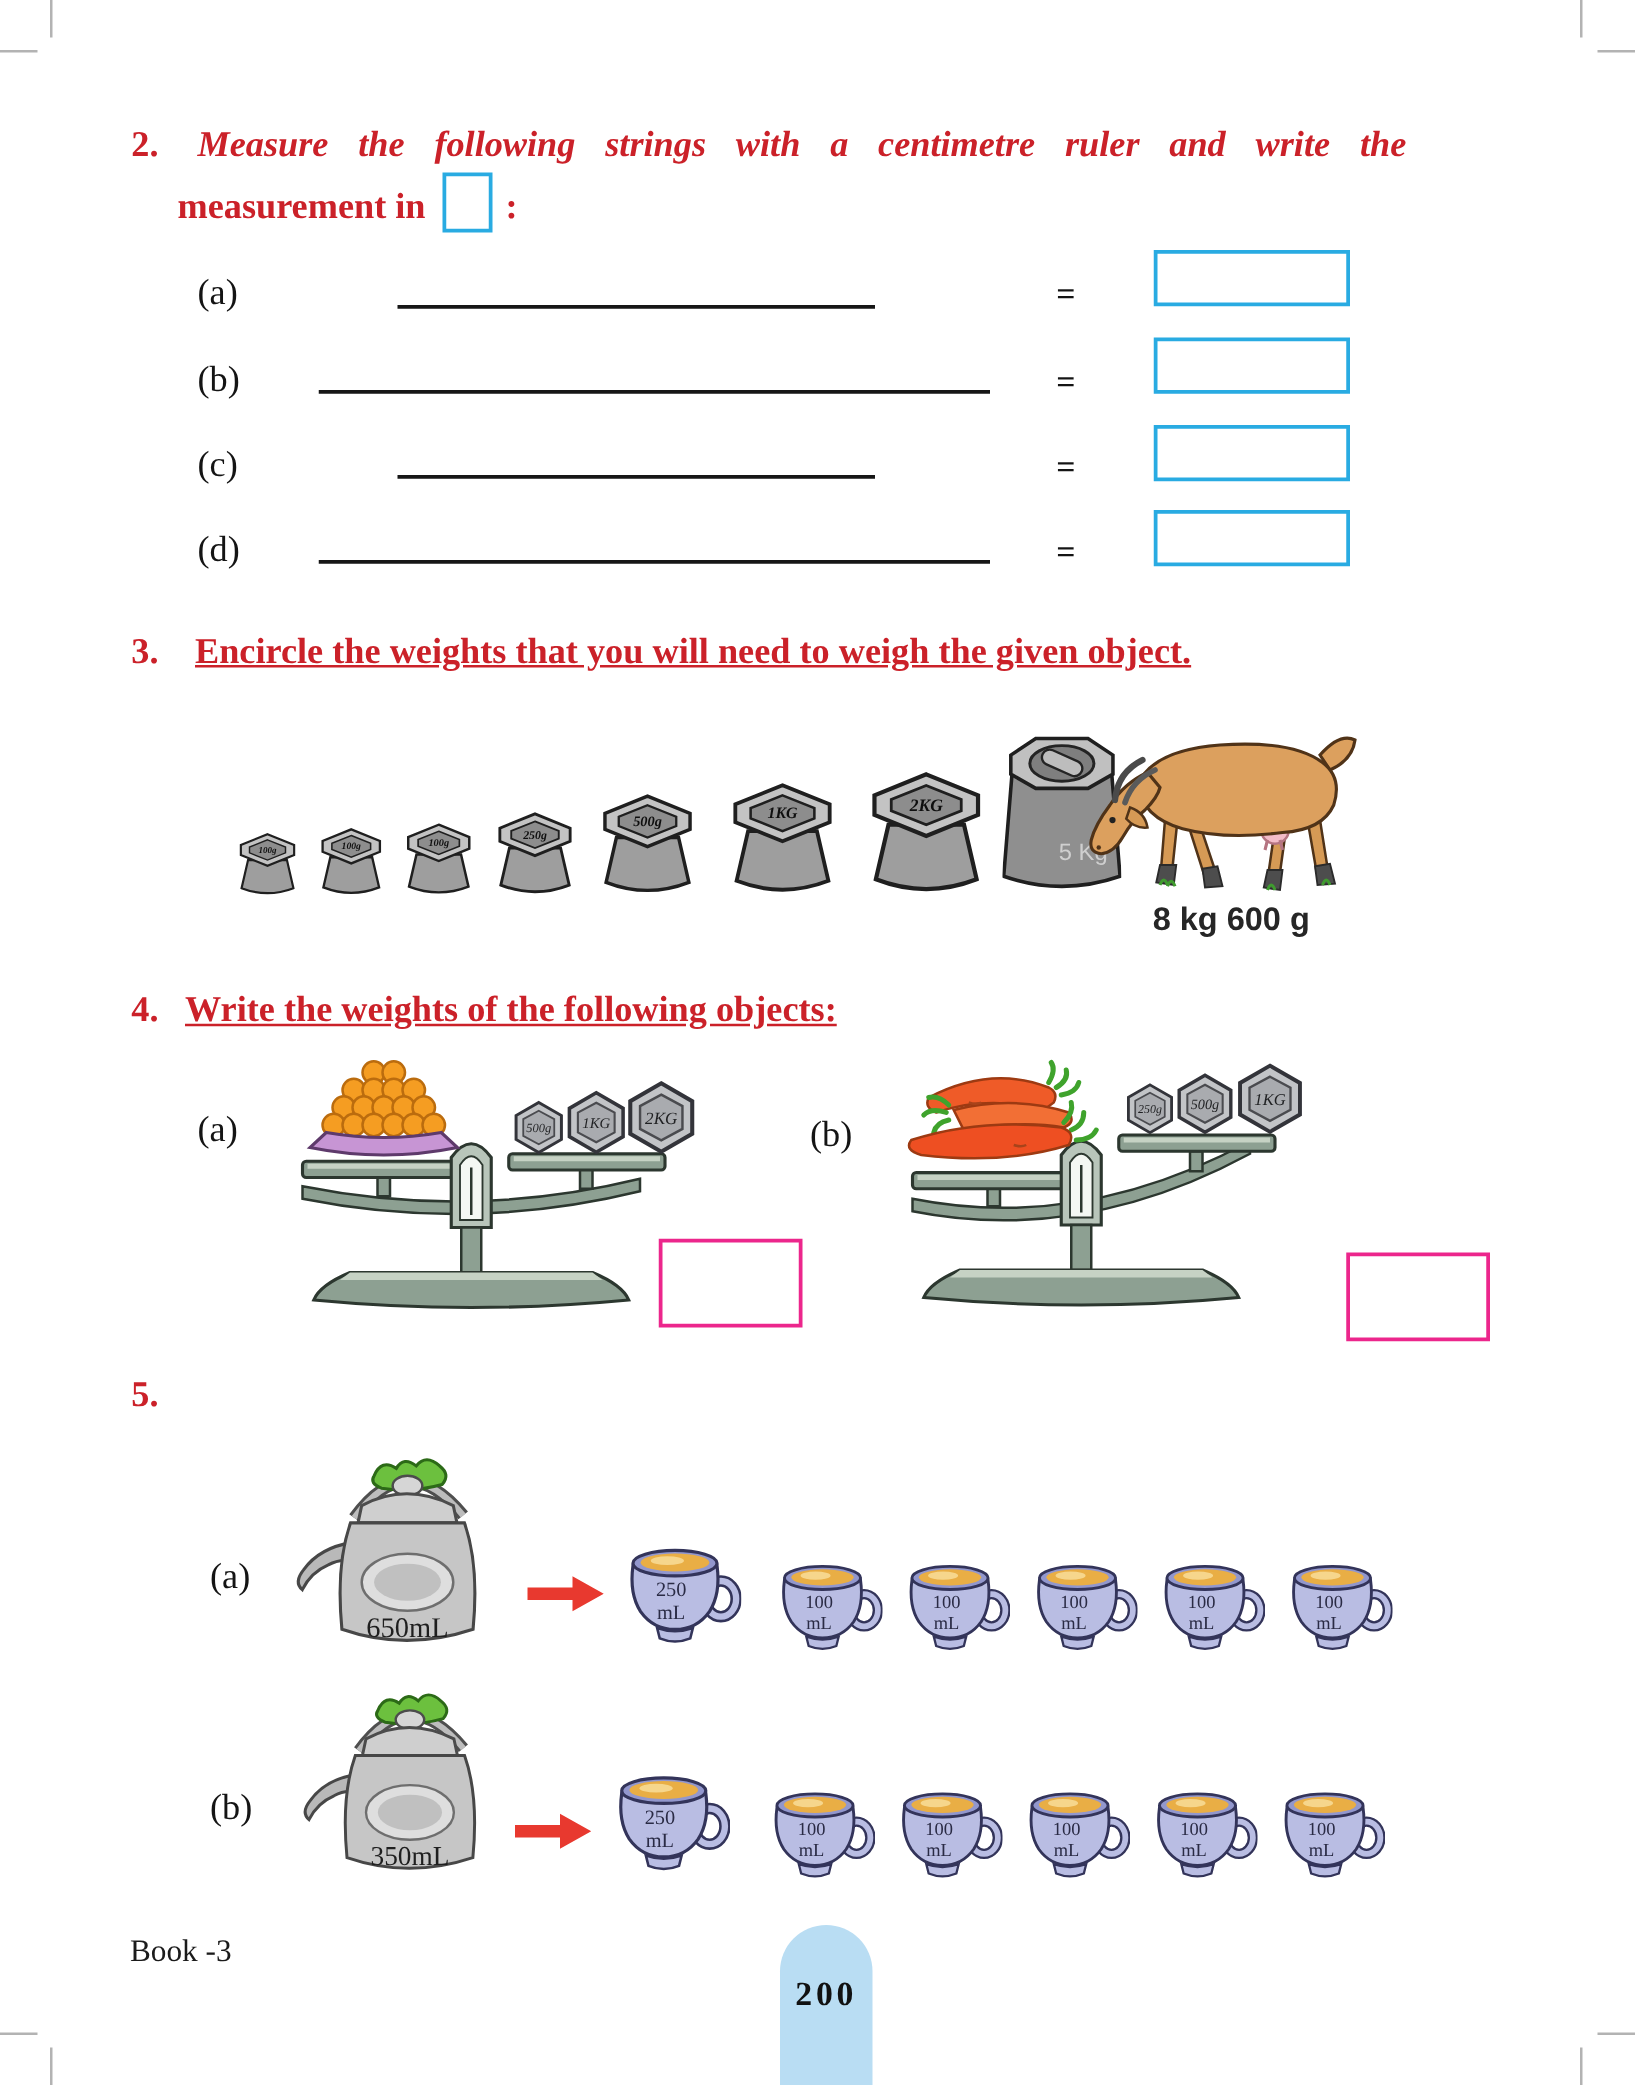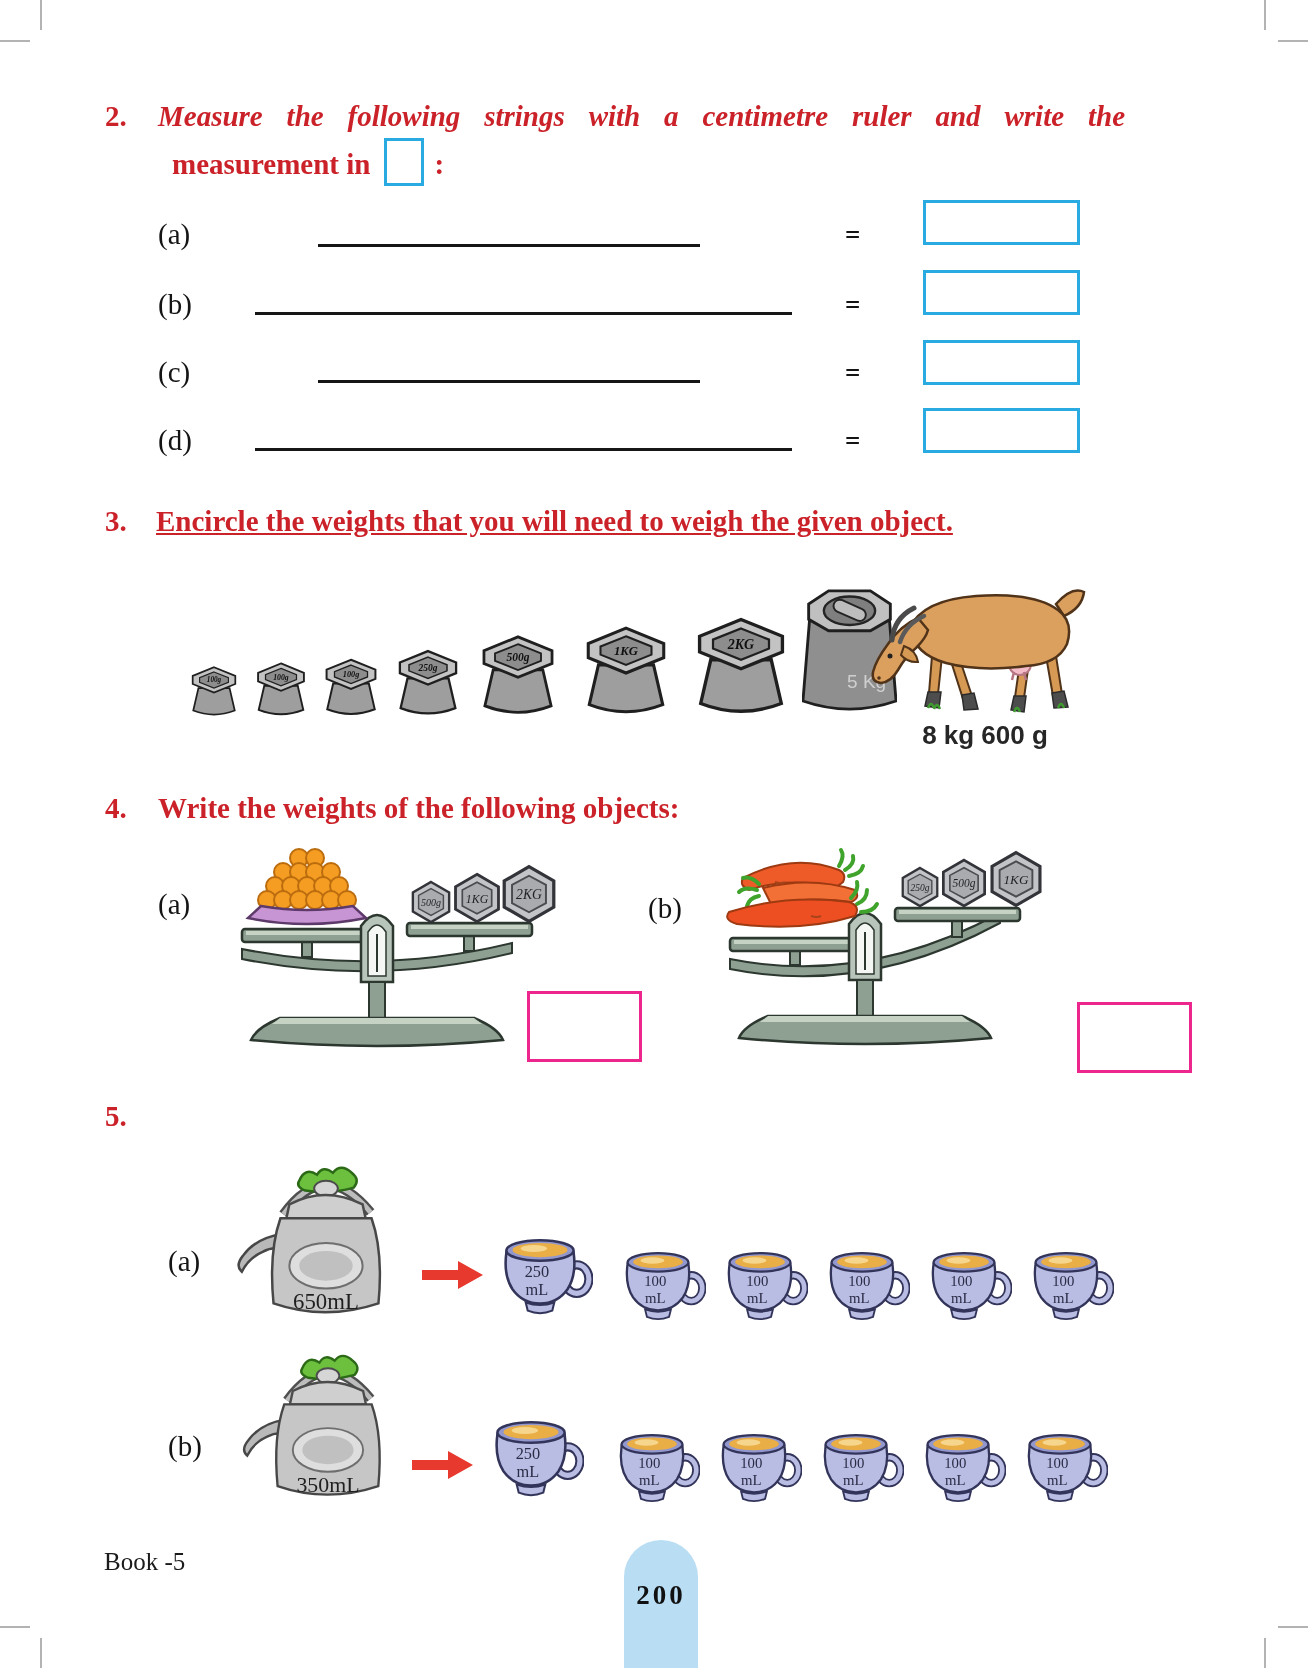--- a/index.html
+++ b/index.html
@@ -42,21 +42,21 @@
   <div class="mark mh" style="left:0;top:40px;"></div>
   <div class="mark mv" style="left:1264px;top:0;"></div>
   <div class="mark mh" style="left:1278px;top:40px;"></div>
   <div class="mark mv" style="left:40px;top:1638px;"></div>
   <div class="mark mh" style="left:0;top:1626px;"></div>
   <div class="mark mv" style="left:1264px;top:1638px;"></div>
   <div class="mark mh" style="left:1278px;top:1626px;"></div>
 
   <div class="abs red-head" style="left:105px;top:98px;">2.</div>
   <div class="abs red-head just" style="left:158px;top:98px;width:967px;font-style:italic;">Measure the following strings with a centimetre ruler and write the</div>
-  <div class="abs" style="left:172px;top:138px;">
+  <div class="abs" style="left:142px;top:138px;">
     <span class="red-head">measurement in</span><span class="inline-box"></span><span class="red-head">:</span>
   </div>
 
   <div class="abs item-label" style="left:158px;top:218px;">(a)</div>
   <div class="abs string-line" style="left:318px;top:244px;width:382px;"></div>
   <div class="abs eq" style="left:845px;top:220px;">=</div>
   <div class="abs ansbox-blue" style="left:923px;top:200px;width:151px;height:39px;"></div>
 
   <div class="abs item-label" style="left:158px;top:288px;">(b)</div>
   <div class="abs string-line" style="left:255px;top:312px;width:537px;"></div>
@@ -143,21 +143,21 @@
     <circle cx="31" cy="112" r="1.8" fill="#503318"></circle>
     <path d="M56 80 Q68 84 70 96 Q60 97 53 89 Z" fill="#d69a55" stroke="#503318" stroke-width="2"></path>
     <path d="M44 74 Q46 52 66 42" fill="none" stroke="#4a4a4a" stroke-width="5" stroke-linecap="round"></path>
     <path d="M52 76 Q58 58 76 50" fill="none" stroke="#5a5a5a" stroke-width="4.5" stroke-linecap="round"></path>
     <circle cx="42" cy="90" r="2.5" fill="#222222"></circle>
     <path d="M80 142 q3 -8 6 0 M86 143 q3 -8 6 0 M166 146 q3 -8 6 0 M210 142 q3 -8 6 0" stroke="#3f9b2f" stroke-width="2.5" fill="none"></path>
   </svg>
   <div class="abs goat-weight" style="left:850px;top:720px;width:270px;">8 kg 600 g</div>
 
   <div class="abs red-head" style="left:105px;top:790px;">4.</div>
-  <div class="abs red-head" style="left:158px;top:790px;width:980px;">Write the weights of the following objects:</div>
+  <div class="abs red-head" style="left:148px;top:790px;width:980px;text-decoration:underline;">Write the weights of the following objects:</div>
 
   <div class="abs item-label" style="left:158px;top:888px;">(a)</div>
 
   <svg class="abs" style="left:212px;top:830px;" width="330" height="220" viewBox="0 0 330 220">
     <path d="M30 119 Q165 146 300 113 L300 123 Q165 156 30 129 Z" fill="#8da092" stroke="#2c372f" stroke-width="2"></path>
     <rect x="90" y="111" width="10" height="16" fill="#8da092" stroke="#2c372f" stroke-width="2"></rect>
     <rect x="252" y="105" width="10" height="16" fill="#8da092" stroke="#2c372f" stroke-width="2"></rect>
     <rect x="30" y="99" width="130" height="13" rx="3" fill="#8da092" stroke="#2c372f" stroke-width="2.5"></rect>
     <rect x="34" y="101" width="122" height="4" fill="#c6d2c4"></rect>
     <rect x="195" y="93" width="125" height="13" rx="3" fill="#8da092" stroke="#2c372f" stroke-width="2.5"></rect>
@@ -416,18 +416,18 @@
     <ellipse cx="88" cy="50" rx="12" ry="14" fill="none" stroke="#b9bde3" stroke-width="5"></ellipse>
     <path d="M19 24 Q16 46 25 60 Q35 74 52 74 Q69 74 79 60 Q88 46 85 24 Q52 33 19 24 Z" fill="#b9bde3" stroke="#33345a" stroke-width="2.5"></path>
     <path d="M38 73 Q52 78 66 73 L64 81 Q52 86 40 81 Z" fill="#b9bde3" stroke="#33345a" stroke-width="2"></path>
     <ellipse cx="52" cy="22" rx="33" ry="10" fill="#9297cd" stroke="#33345a" stroke-width="2.5"></ellipse>
     <ellipse cx="52" cy="21.5" rx="27" ry="7" fill="#e9ae45"></ellipse>
     <ellipse cx="46" cy="20" rx="13" ry="3.5" fill="#f6d68c"></ellipse>
     <text x="49" y="48" class="cup-t">100</text>
     <text x="49" y="66" class="cup-t">mL</text>
   </svg>
 
-  <div class="abs footer-book" style="left:104px;top:1548px;">Book -5</div>
+  <div class="abs footer-book" style="left:104px;top:1548px;">Book -3</div>
   <div class="abs page-tab" style="left:624px;top:1540px;width:74px;height:128px;text-align:center;">
     <div class="page-num">200</div>
   </div>
 
 </div>
 
 </body></html>

